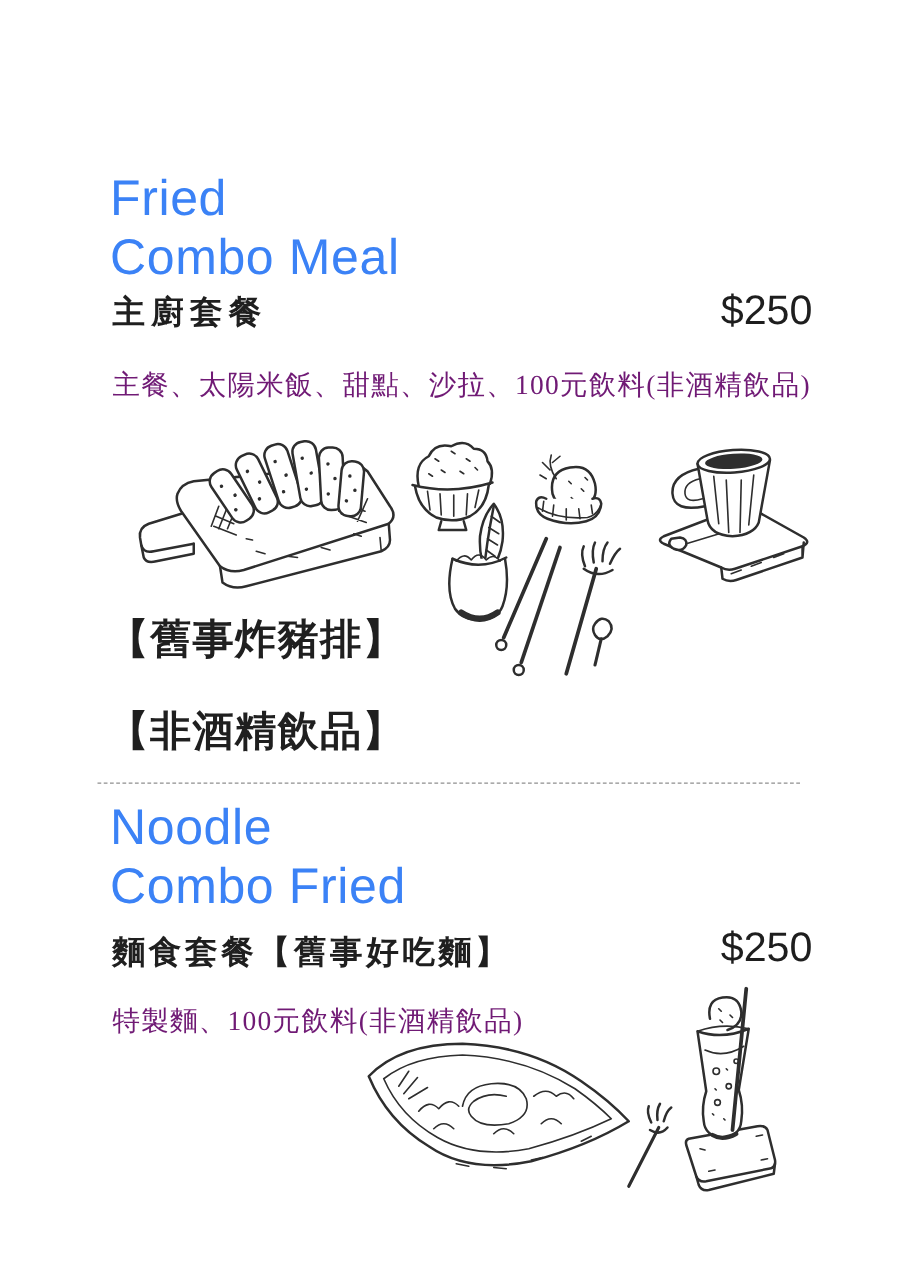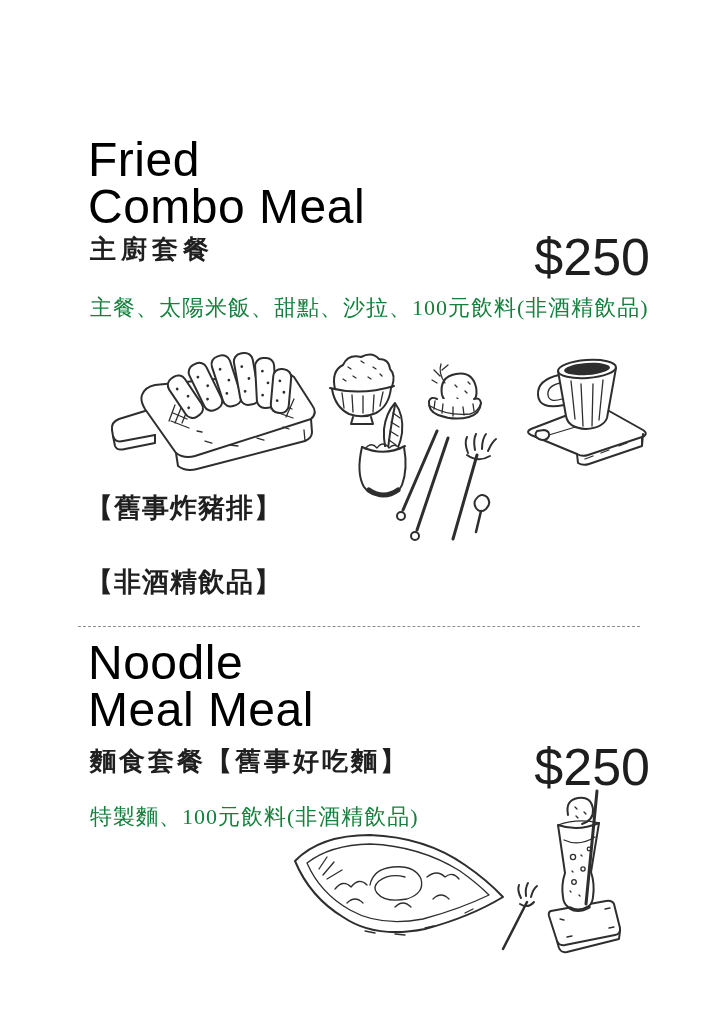--- a/index.html
+++ b/index.html
@@ -3,47 +3,47 @@
 <meta charset="utf-8">
 <style>
   html,body{margin:0;padding:0;background:#e9e9e9;}
   .page{
     position:relative;width:720px;height:1021px;background:#ffffff;
     overflow:hidden;font-family:"Liberation Sans",sans-serif;color:#2b2b2b;
     margin:0 auto;
   }
   .abs{position:absolute;}
   .title{
-    left:88px;font-size:48px;line-height:47px;letter-spacing:.5px;
-    color:#000000;white-space:pre-line;font-weight:400;
+    left:88px;font-size:40px;line-height:47px;letter-spacing:.5px;
+    color:#3b82f6;white-space:pre-line;font-weight:400;
     font-family:"Liberation Sans",sans-serif;margin:0;
   }
   .t1{top:136px;}
   .t2{top:639px;}
   .dish-name{
     left:90px;font-family:"Liberation Serif","DejaVu Serif",serif;
     font-weight:700;font-size:26px;line-height:1.1;color:#1f1f1f;letter-spacing:5px;
   }
   .n1{top:236px;}
   .n2{top:748px;letter-spacing:3px;}
   .price{
-    right:70px;font-size:52px;line-height:1;color:#1e1e1e;font-weight:400;
+    right:70px;font-size:33px;line-height:1;color:#1e1e1e;font-weight:400;
     font-family:"Liberation Sans",sans-serif;
   }
   .p1{top:231px;}
   .p2{top:741px;}
   .desc{
     left:90px;font-family:"Liberation Serif","DejaVu Serif",serif;
-    font-size:22px;line-height:1.2;color:#15803d;letter-spacing:1px;
+    font-size:22px;line-height:1.2;color:#701a75;letter-spacing:1px;
   }
   .d1{top:295px;}
   .d2{top:804px;text-align:right;}
   .opt{
     left:86px;font-family:"Liberation Serif","DejaVu Serif",serif;
-    font-weight:700;font-size:27px;line-height:1.1;color:#1f1f1f;letter-spacing:1px;
+    font-weight:700;font-size:33px;line-height:1.1;color:#1f1f1f;letter-spacing:1px;
   }
   .o1{top:494px;}
   .o2{top:568px;}
   .dv{
     top:626px;left:78px;width:562px;height:0;margin:0;border:none;
     border-top:1px dashed #8f8f8f;
   }
   svg .wfill{fill:#ffffff;}
   svg .dot{fill:#2e2e2e;stroke:none;}
   svg .thin{stroke-width:1.3;}
@@ -178,21 +178,21 @@
     </svg>
 
     <div class="abs opt o1">【舊事炸豬排】</div>
     <div class="abs opt o2">【非酒精飲品】</div>
   </section>
 
   <hr class="abs dv">
 
   <section>
     <h2 class="abs title t2">Noodle
-Meal Meal</h2>
+Combo Fried</h2>
     <div class="abs dish-name n2">麵食套餐【舊事好吃麵】</div>
     <div class="abs price p2">$250</div>
     <div class="abs desc d2">特製麵、100元飲料(非酒精飲品)</div>
 
     <svg class="abs" style="left:275px;top:785px;" width="380" height="180" viewBox="0 0 380 180">
       <g fill="none" stroke="#2e2e2e" stroke-width="2" stroke-linecap="round" stroke-linejoin="round">
 
         <g>
           <path class="wfill" d="M20,76 Q45,50 95,50 Q150,52 190,80 Q212,95 228,112 Q195,132 150,144 Q100,154 68,132 Q35,112 20,76 Z"></path>
           <path class="thin" d="M32,78 Q55,60 95,59 Q145,61 185,86 Q202,98 214,110 Q185,124 148,134 Q105,142 75,125 Q45,108 32,78"></path>

